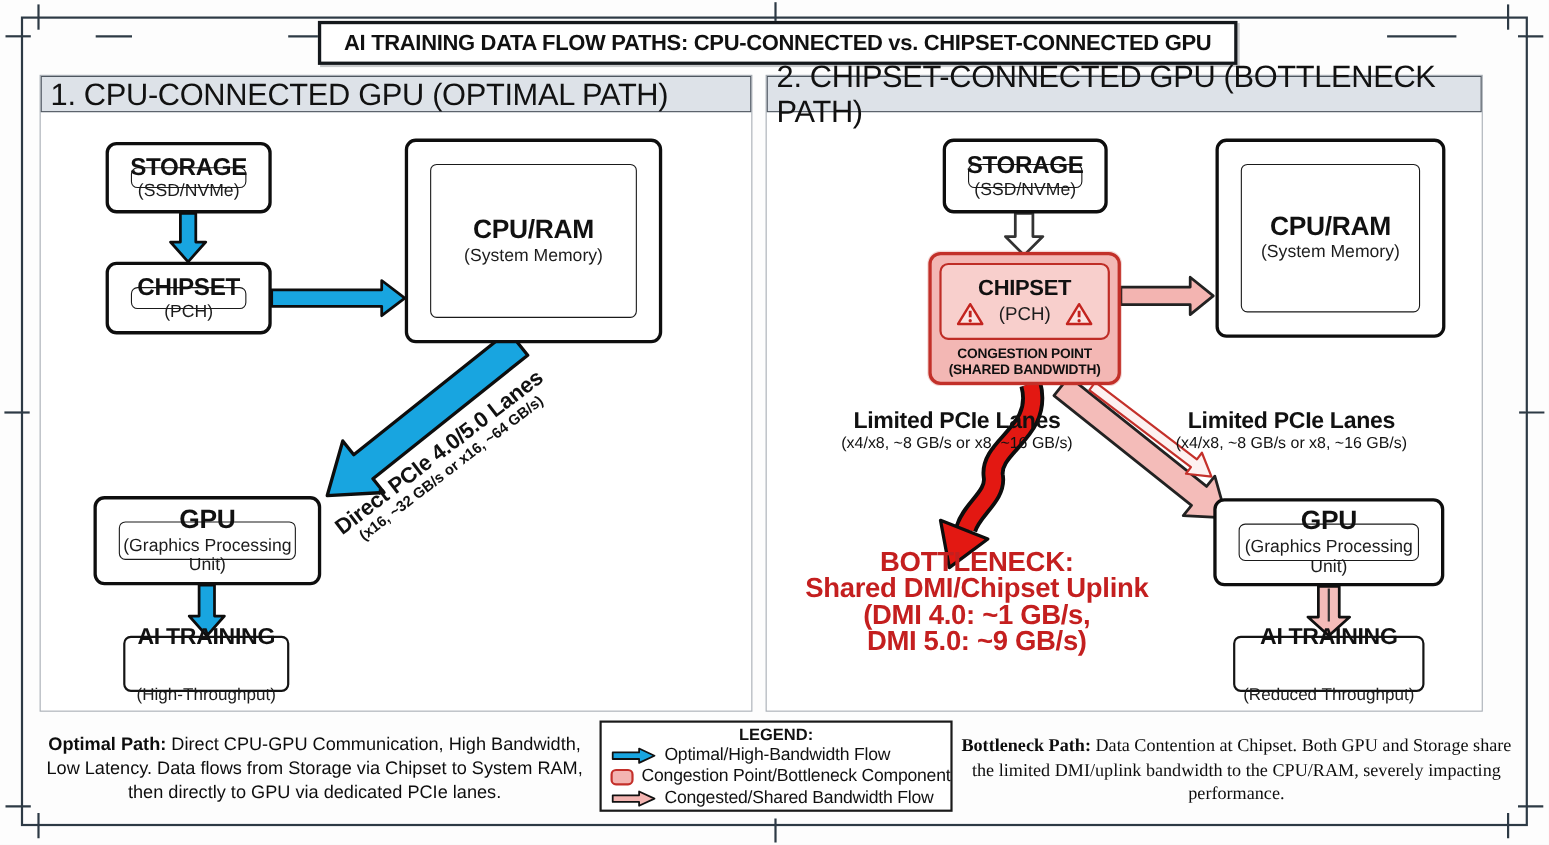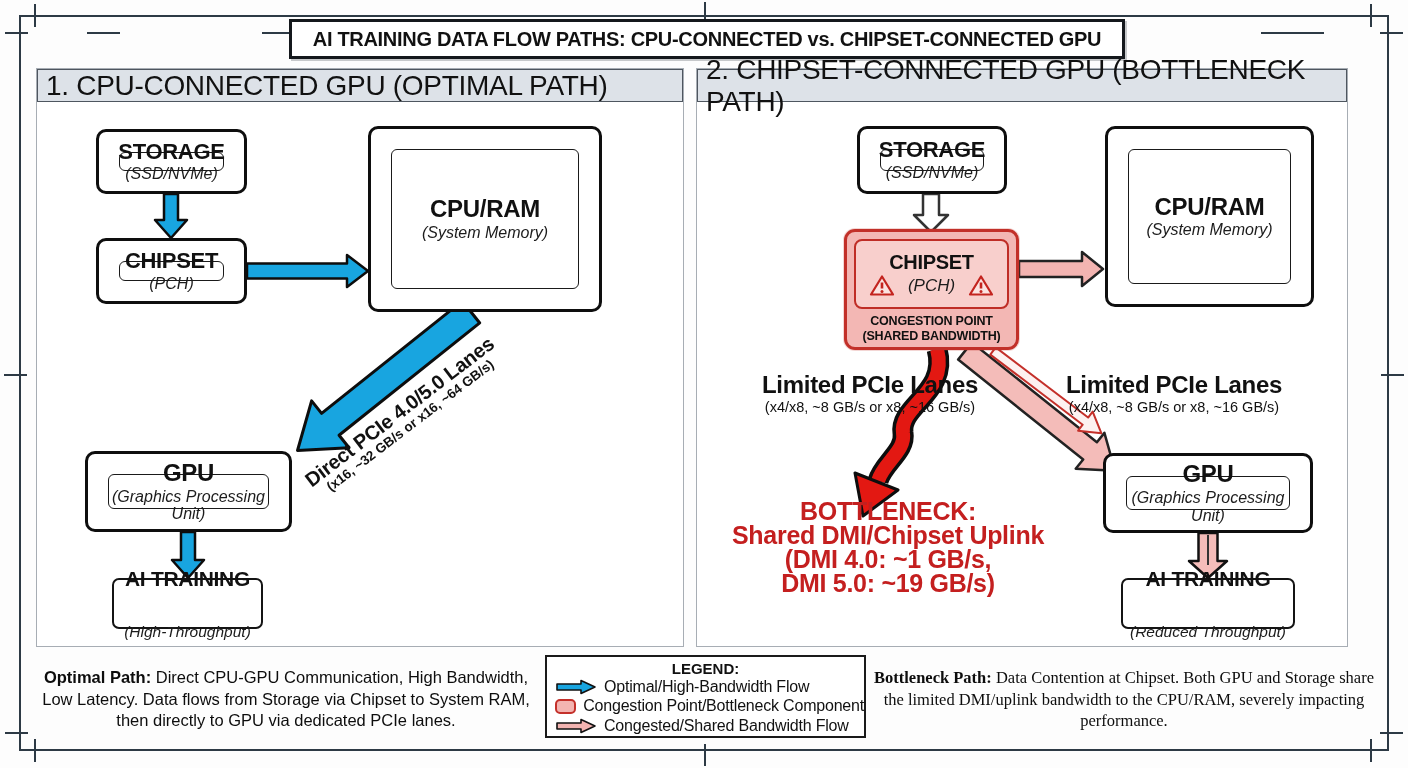--- a/index.html
+++ b/index.html
@@ -23,37 +23,37 @@
 
   
   .dbox{position:absolute;background:#fff;border:3.5px solid #0e0e0e;border-radius:10px;padding:20px;box-sizing:border-box;}
   .dbox-in{width:100%;height:100%;border:1.5px solid #1a1a1a;border-radius:6px;box-sizing:border-box;
     display:flex;flex-direction:column;align-items:center;justify-content:center;line-height:1.12;text-align:center;}
   .sbox{position:absolute;background:#fff;border:2px solid #141414;border-radius:7px;box-sizing:border-box;
     display:flex;flex-direction:column;align-items:center;justify-content:center;line-height:1.12;text-align:center;gap:32px;}
   .bt{font-weight:700;font-size:22px;letter-spacing:-.3px;}
   .bt.big{font-size:24px;}
   .bt.med{font-size:21px;}
-  .bs{font-size:16px;color:#1c1c1c;margin-top:1px;font-style:italic;}
+  .bs{font-size:16px;color:#1c1c1c;margin-top:1px;}
   .bs.sm{font-size:15.5px;}
 
   
   .warn-outer{position:absolute;left:147px;top:160px;width:175px;height:121px;background:#f3b7b4;
     border:3.5px solid #c23029;border-radius:11px;box-sizing:border-box;box-shadow:0 0 0 1px rgba(194,48,41,.2);}
   .warn-inner{position:absolute;left:7px;top:7px;right:7px;height:70px;background:#f8cfcc;
     border:2.5px solid #bf2d26;border-radius:8px;box-sizing:border-box;
     display:flex;flex-direction:column;align-items:center;justify-content:center;}
   .warn-inner .bt{font-size:20px;}
   .pch-row{display:flex;align-items:center;gap:13px;margin-top:0px;}
   .pch-row .bs{font-size:17px;margin-top:0;}
   .warn-caption{position:absolute;left:0;right:0;top:82px;text-align:center;font-weight:700;
     font-size:12.5px;line-height:15px;color:#101010;letter-spacing:-.2px;}
 
   .limited-label{position:absolute;text-align:center;line-height:1.15;}
-  .limited-label .l1{font-weight:700;font-size:24px;letter-spacing:-.3px;}
+  .limited-label .l1{font-weight:700;font-size:21px;letter-spacing:-.3px;}
   .limited-label .l2{font-size:14.5px;}
 
   .bottleneck{position:absolute;left:28px;top:430px;width:326px;text-align:center;color:#c41f1f;
     font-weight:700;font-size:25px;line-height:24px;letter-spacing:-.3px;}
 
   .pcie-label{position:absolute;left:212px;top:330px;width:310px;text-align:center;
     transform:rotate(-37.5deg);line-height:1.1;}
   .pcie-label .l1{font-weight:800;font-size:20px;letter-spacing:-.2px;}
   .pcie-label .l2{font-weight:700;font-size:13.5px;}
 
@@ -215,21 +215,21 @@
 
     <div class="limited-label" style="left:352px;top:302px;width:250px;">
       <div class="l1">Limited PCIe Lanes</div>
       <div class="l2">(x4/x8, ~8 GB/s or x8, ~16 GB/s)</div>
     </div>
 
     <div class="bottleneck">
       <div>BOTTLENECK:</div>
       <div>Shared DMI/Chipset Uplink</div>
       <div>(DMI 4.0: ~1 GB/s,</div>
-      <div>DMI 5.0: ~19 GB/s)</div>
+      <div>DMI 5.0: ~9 GB/s)</div>
     </div>
 
     <div class="dbox" style="left:406px;top:384px;width:210px;height:80px;">
       <div class="dbox-in">
         <div class="bt big">GPU</div>
         <div class="bs">(Graphics Processing Unit)</div>
       </div>
     </div>
 
     <div class="sbox" style="left:424px;top:509px;width:174px;height:51px;">

